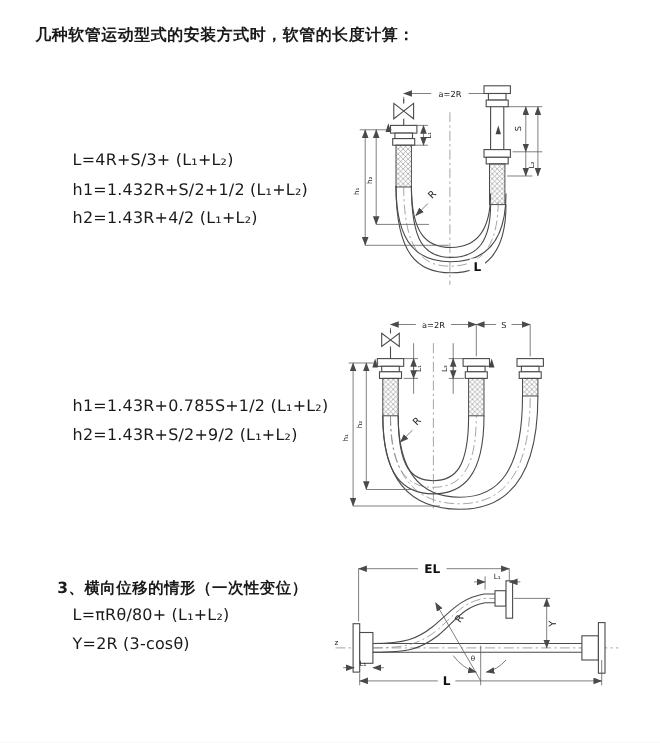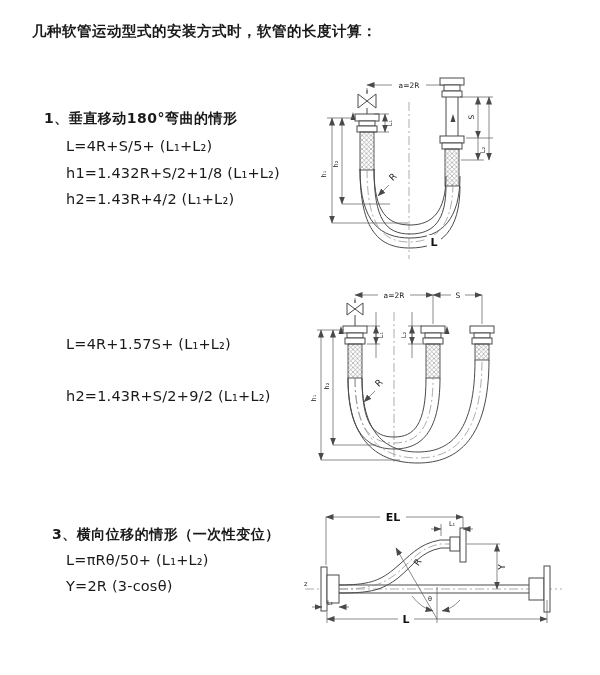--- a/index.html
+++ b/index.html
@@ -35,30 +35,29 @@
         <path d="M0,4.5 L4.5,0 M-1,1 L1,-1 M3.5,5.5 L5.5,3.5 M0,0 L4.5,4.5 M-1,3.5 L1,5.5 M3.5,-1 L5.5,1" stroke="#8a8a8a" stroke-width="0.55" fill="none"></path>
       </pattern>
       <marker id="ah" markerWidth="9" markerHeight="8" refX="7.5" refY="3" orient="auto-start-reverse" markerUnits="userSpaceOnUse">
         <path d="M0,0 L8,3 L0,6 Z" fill="#4a4a4a"></path>
       </marker>
     </defs>
   </svg>
 
   <div class="abs title" style="left:32px;top:22px">几种软管运动型式的安装方式时，软管的长度计算：</div>
 
-  <div class="abs heading" style="left:44px;top:110px">1、垂直移动180°弯曲的情形</div>
-  <div class="abs formula" style="left:66px;top:138px">L=4R+S/5+ (L₁+L₂)</div>
-  <div class="abs formula" style="left:66px;top:165px">h1=1.432R+S/2+1/8 (L₁+L₂)</div>
+  <div class="abs formula" style="left:66px;top:138px">L=4R+S/3+ (L₁+L₂)</div>
+  <div class="abs formula" style="left:66px;top:165px">h1=1.432R+S/2+1/2 (L₁+L₂)</div>
   <div class="abs formula" style="left:66px;top:191px">h2=1.43R+4/2 (L₁+L₂)</div>
 
-  <div class="abs formula" style="left:66px;top:336px">L=4R+1.57S+ (L₁+L₂)</div>
+  <div class="abs formula" style="left:66px;top:362px">h1=1.43R+0.785S+1/2 (L₁+L₂)</div>
   <div class="abs formula" style="left:66px;top:388px">h2=1.43R+S/2+9/2 (L₁+L₂)</div>
 
   <div class="abs heading" style="left:52px;top:526px">3、横向位移的情形（一次性变位）</div>
-  <div class="abs formula" style="left:66px;top:552px">L=πRθ/50+ (L₁+L₂)</div>
+  <div class="abs formula" style="left:66px;top:552px">L=πRθ/80+ (L₁+L₂)</div>
   <div class="abs formula" style="left:66px;top:578px">Y=2R (3-cosθ)</div>
 
   <svg class="diag" style="left:308px;top:68px" width="262" height="196" viewBox="0 0 262 196">
     <line x1="101" y1="34" x2="101" y2="191" class="cline"></line>
 
     <g>
       <line x1="59" y1="20" x2="59" y2="25" class="dline"></line>
       <line x1="144" y1="12" x2="144" y2="21" class="dline"></line>
       <line x1="59" y1="17" x2="144" y2="17" class="dline" marker-start="url(#ah)" marker-end="url(#ah)"></line>
       <rect x="84" y="11" width="34" height="11" class="wbg"></rect>

